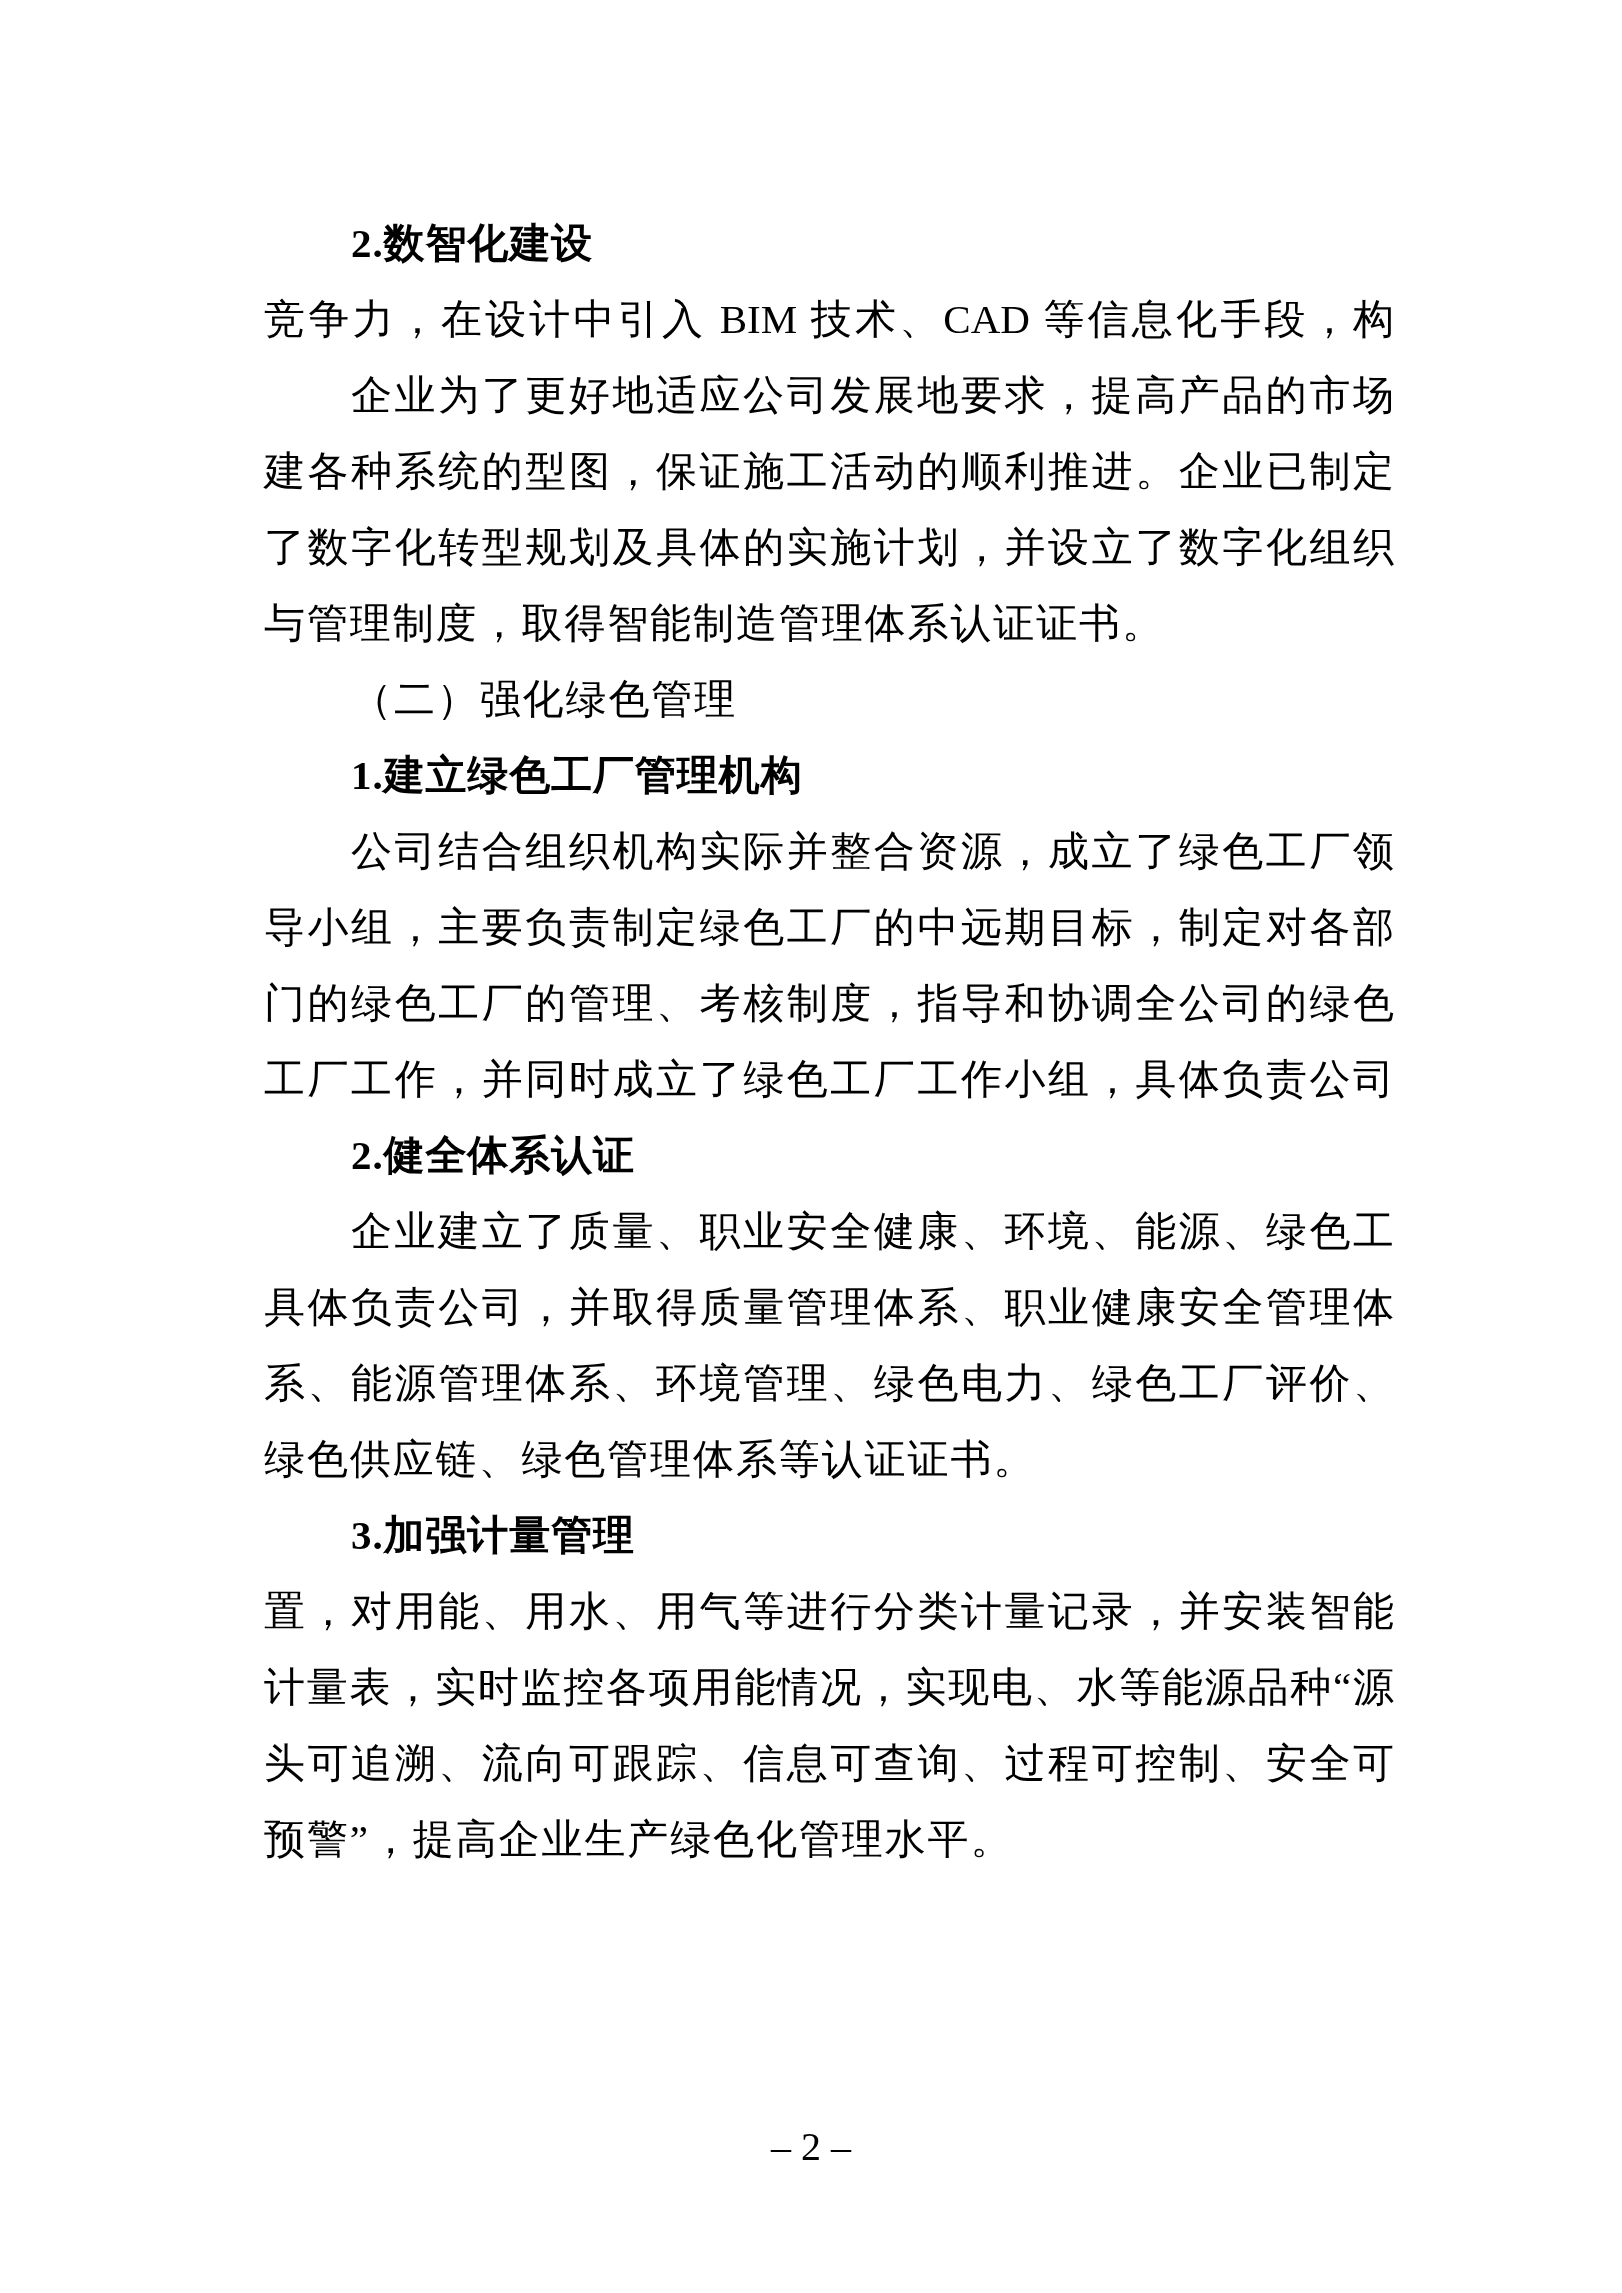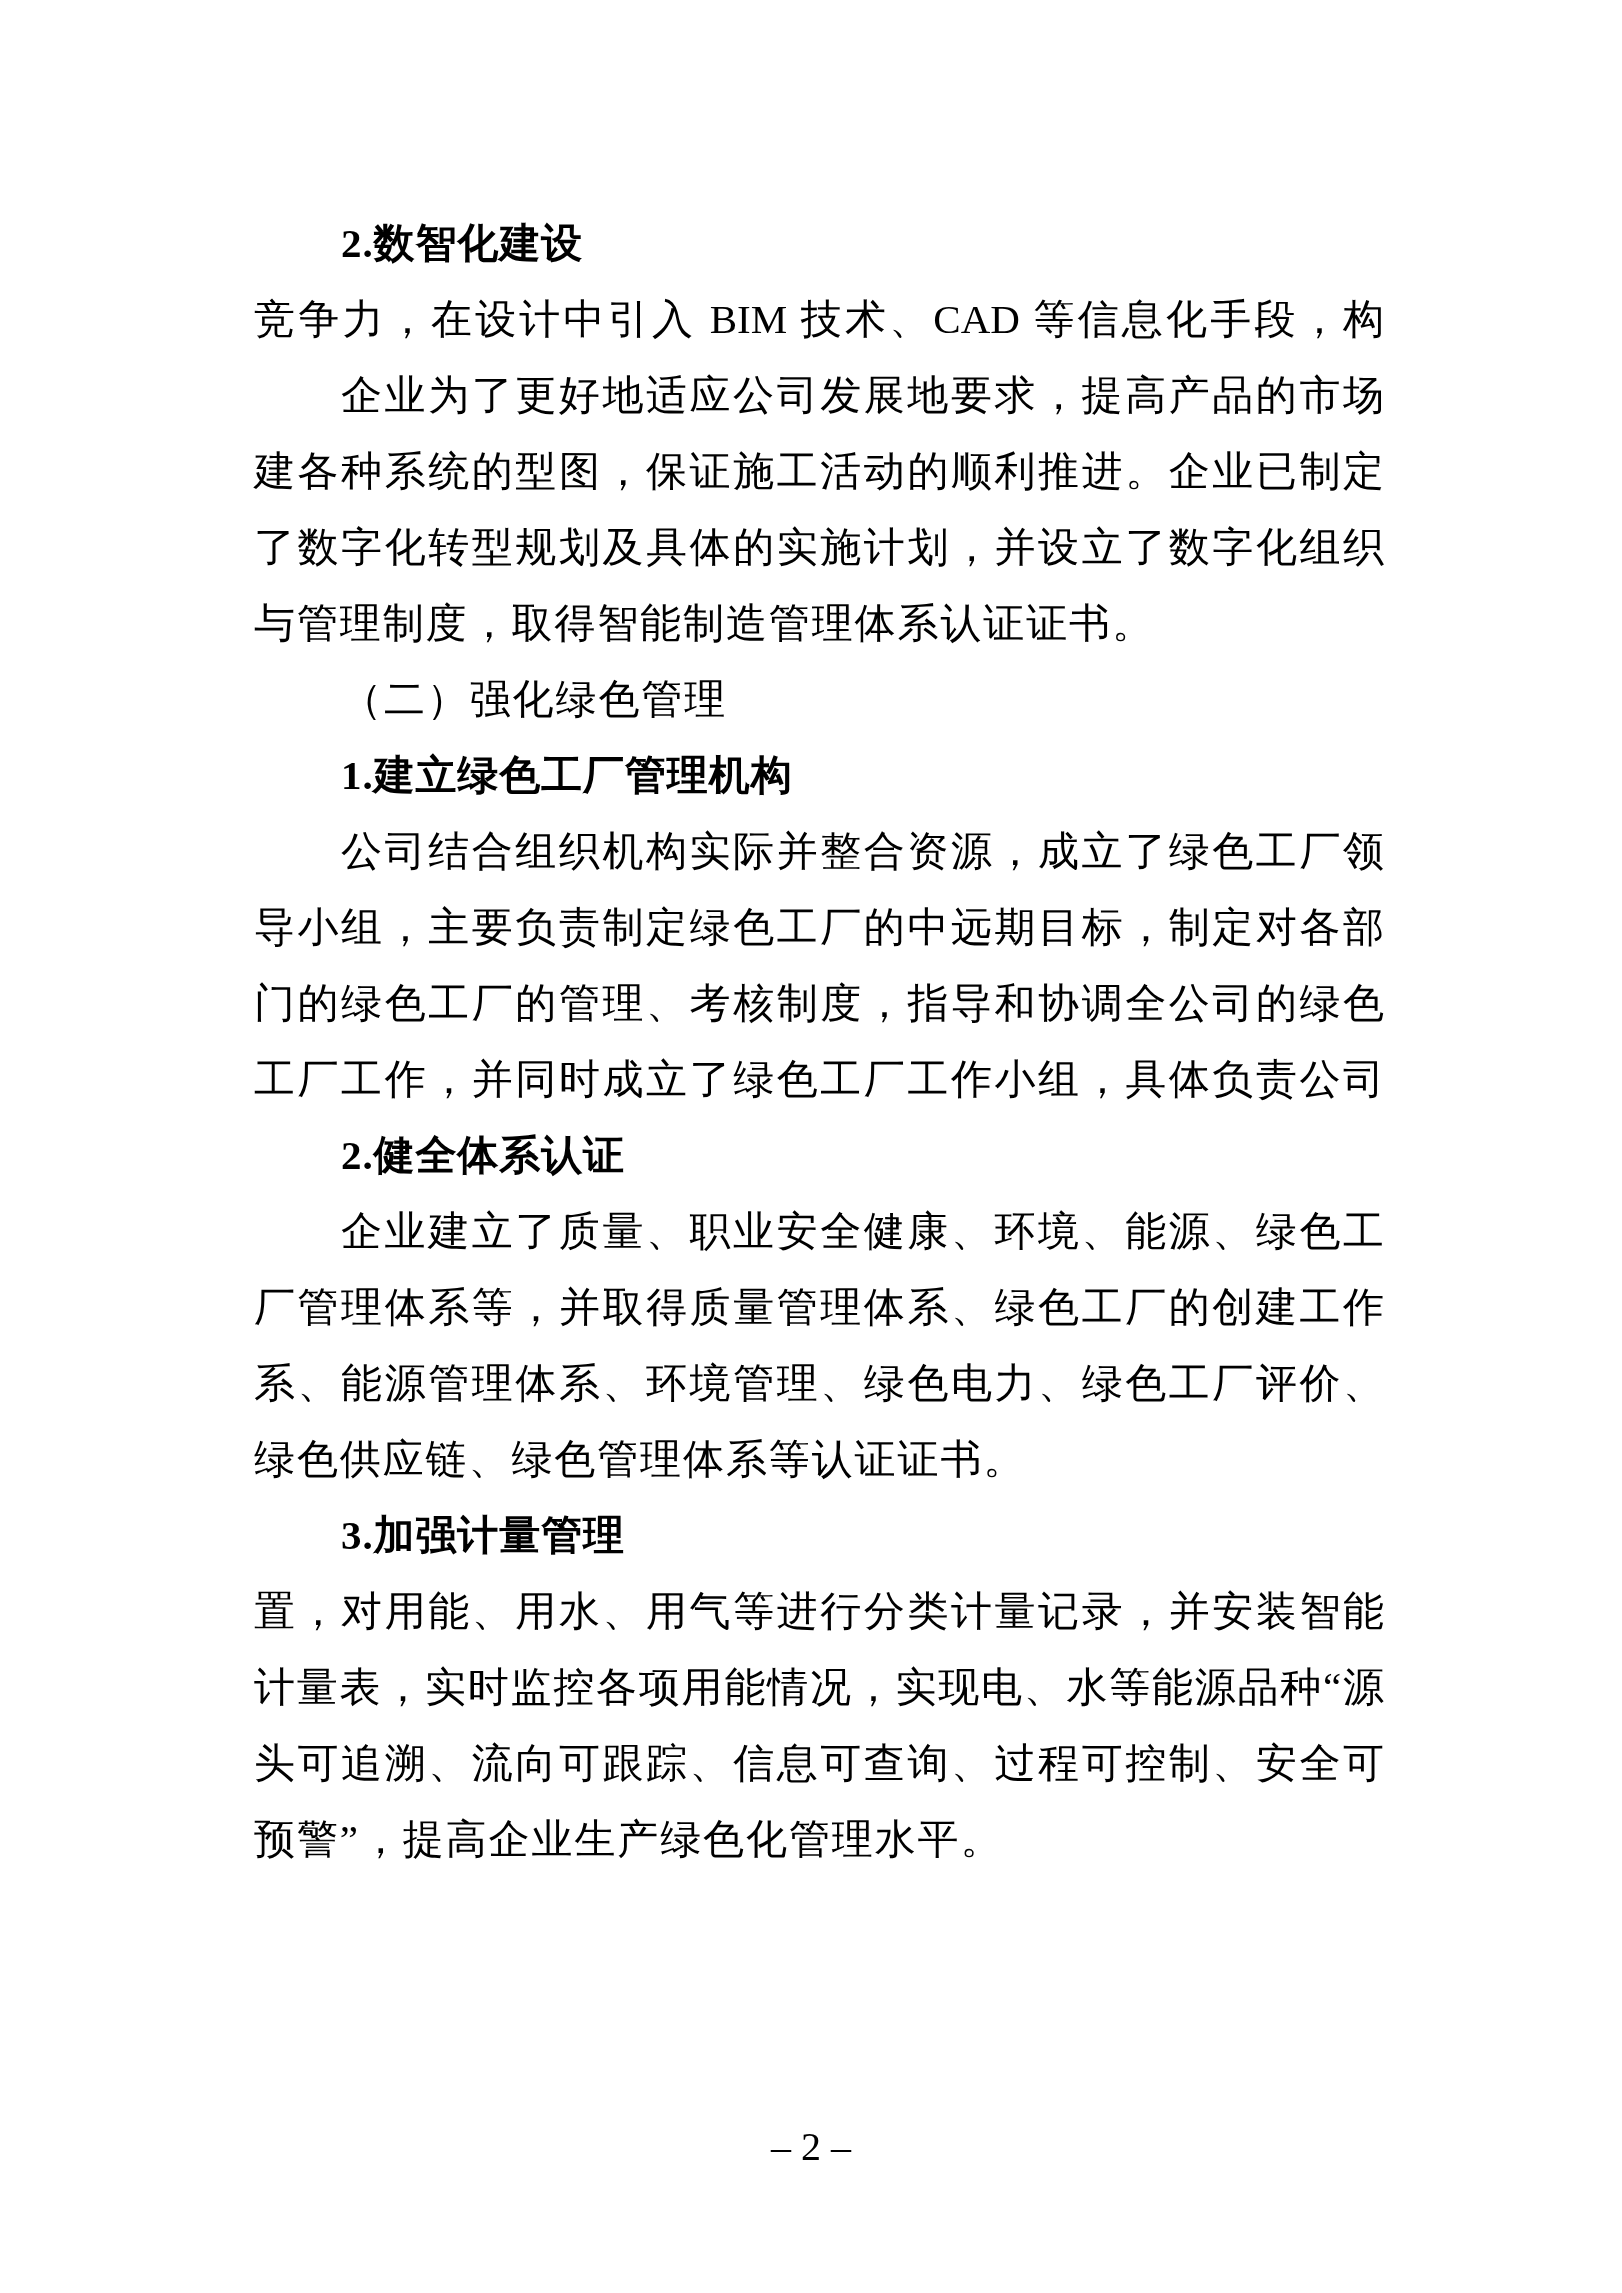--- a/index.html
+++ b/index.html
@@ -11,21 +11,21 @@
     position: relative;
     width: 1622px;
     height: 2294px;
     background: #ffffff;
     color: #000000;
     font-family: "Liberation Serif", "DejaVu Serif", serif;
     overflow: hidden;
   }
   .content {
     position: absolute;
-    left: 254px;
+    left: 264px;
     top: 205px;
     width: 1130px;
   }
   .line {
     height: 76px;
     line-height: 76px;
     font-size: 41px;
     letter-spacing: 1.9px;
     color: #000000;
     white-space: nowrap;
@@ -71,21 +71,21 @@
     <div class="line j">了数字化转型规划及具体的实施计划，并设立了数字化组织</div>
     <div class="line">与管理制度，取得智能制造管理体系认证证书。</div>
     <div class="line i">（二）强化绿色管理</div>
     <div class="line h">1.建立绿色工厂管理机构</div>
     <div class="line j i">公司结合组织机构实际并整合资源，成立了绿色工厂领</div>
     <div class="line j">导小组，主要负责制定绿色工厂的中远期目标，制定对各部</div>
     <div class="line j">门的绿色工厂的管理、考核制度，指导和协调全公司的绿色</div>
     <div class="line j">工厂工作，并同时成立了绿色工厂工作小组，具体负责公司</div>
     <div class="line h">2.健全体系认证</div>
     <div class="line j i">企业建立了质量、职业安全健康、环境、能源、绿色工</div>
-    <div class="line j">厂管理体系等，并取得质量管理体系、绿色工厂的创建工作</div>
+    <div class="line j">具体负责公司，并取得质量管理体系、职业健康安全管理体</div>
     <div class="line j">系、能源管理体系、环境管理、绿色电力、绿色工厂评价、</div>
     <div class="line">绿色供应链、绿色管理体系等认证证书。</div>
     <div class="line h">3.加强计量管理</div>
     <div class="line j">置，对用能、用水、用气等进行分类计量记录，并安装智能</div>
     <div class="line j">计量表，实时监控各项用能情况，实现电、水等能源品种“源</div>
     <div class="line j">头可追溯、流向可跟踪、信息可查询、过程可控制、安全可</div>
     <div class="line">预警”，提高企业生产绿色化管理水平。</div>
   </div>
   <div class="pagenum">– 2 –</div>
 </div>

